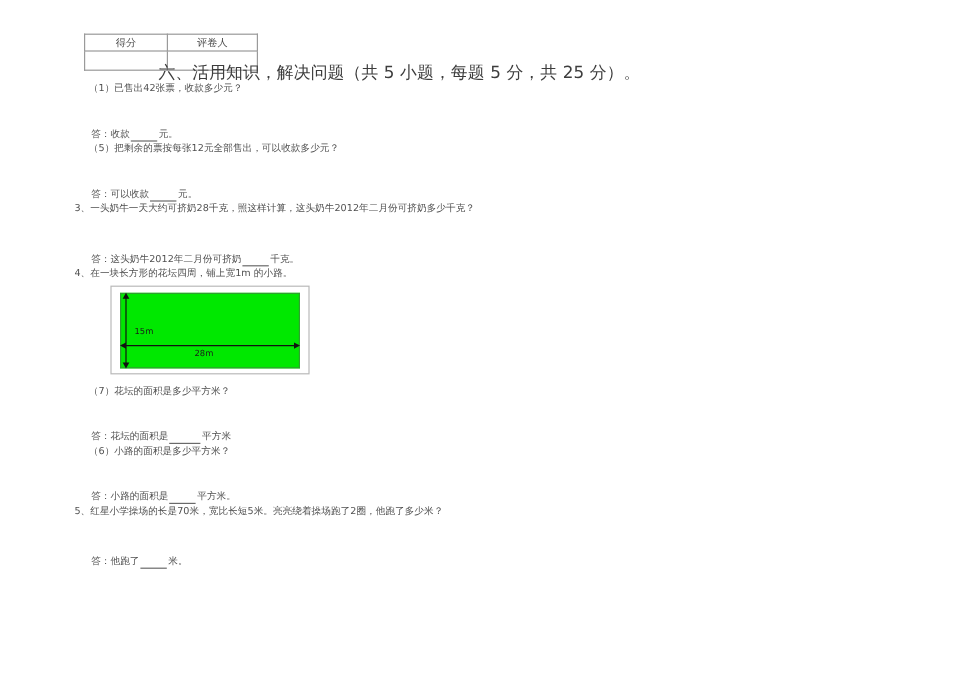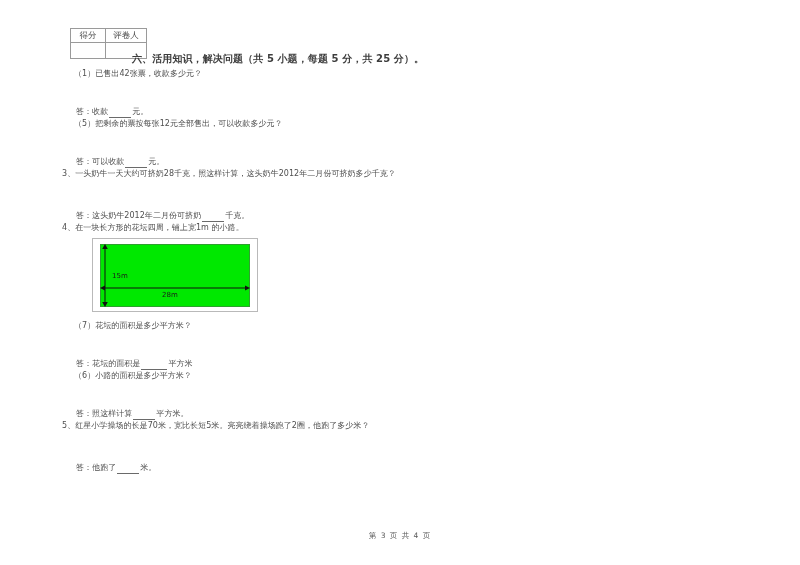--- a/index.html
+++ b/index.html
@@ -34,34 +34,34 @@
     border-collapse: collapse;
     margin: 0 0 0 8px;
     table-layout: fixed;
   }
   .score-table td {
     border: 1px solid #9a9a9a;
     font-size: 8.5px;
     line-height: 11px;
     text-align: center;
     color: #4a4a4a;
-    padding: 1px 3px;
+    padding: 1px 20px;
     font-family: Liberation Sans, sans-serif;
   }
   .score-table td.c1 { width: 28px; }
   .score-table td.c2 { width: 34px; }
   .score-table tr.blank td { height: 13px; }
 
   
   .section-title {
     position: absolute;
     left: 70px;
     top: 24px;
-    font-size: 10px;
-    font-weight: bold;
+    font-size: 14px;
+    font-weight: normal;
     color: #3d3d3d;
     white-space: nowrap;
     letter-spacing: 0.1px;
   }
 
   
   .qblock {
     font-size: 8px;
     line-height: 12px;
     color: #4f4f4f;
@@ -211,29 +211,28 @@
 
       <div style="height:8px;"></div>
       <div class="q-line q-sub">（7）花坛的面积是多少平方米？</div>
       <div class="gap-md"></div>
       <div class="q-line ans">
         <span>答：花坛的面积是</span><span class="blankline wide"></span><span>平方米</span>
       </div>
       <div class="q-line q-sub">（6）小路的面积是多少平方米？</div>
       <div class="gap-md"></div>
       <div class="q-line ans">
-        <span>答：照这样计算</span><span class="blankline"></span><span>平方米。</span>
+        <span>答：小路的面积是</span><span class="blankline"></span><span>平方米。</span>
       </div>
     </div>
 
     <div class="qblock">
       <div class="q-line q-num">5、红星小学操场的长是70米，宽比长短5米。亮亮绕着操场跑了2圈，他跑了多少米？</div>
       <div class="gap-lg"></div>
       <div class="q-line ans">
         <span>答：他跑了</span><span class="blankline"></span><span>米。</span>
       </div>
     </div>
 
   </div>
 
-  <div class="footer">第 3 页 共 4 页</div>
 
 </div>
 
 </body></html>

